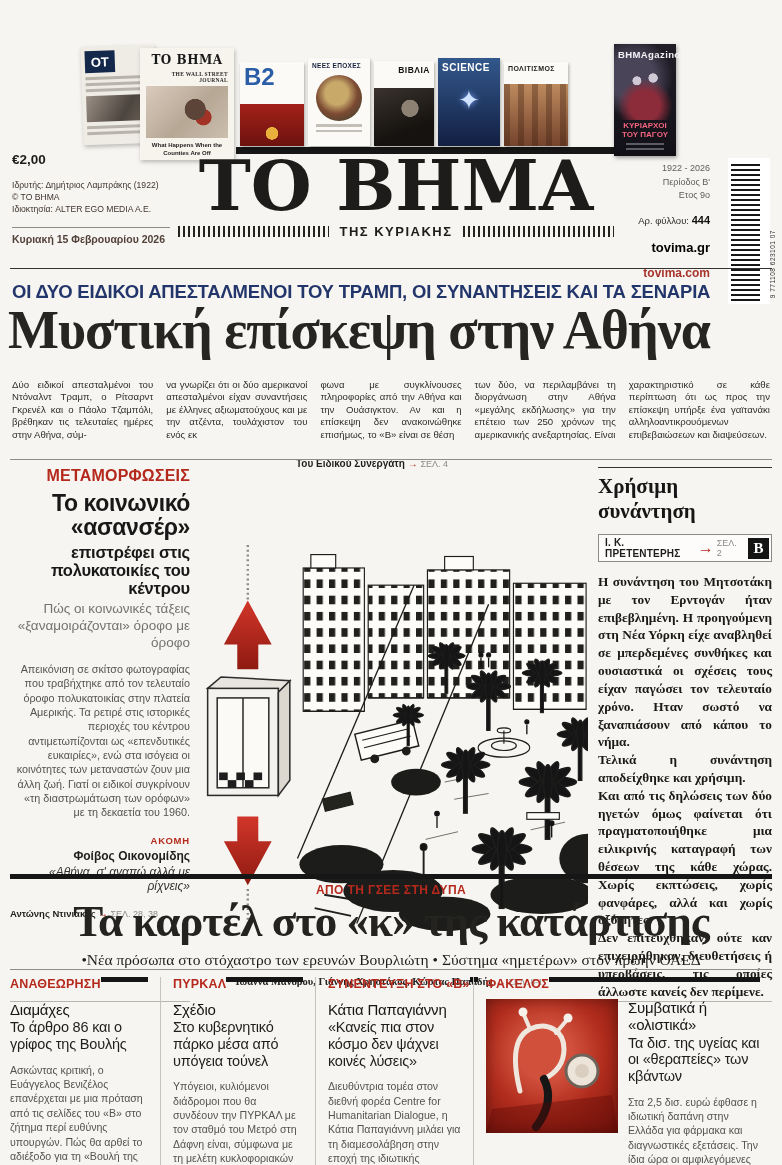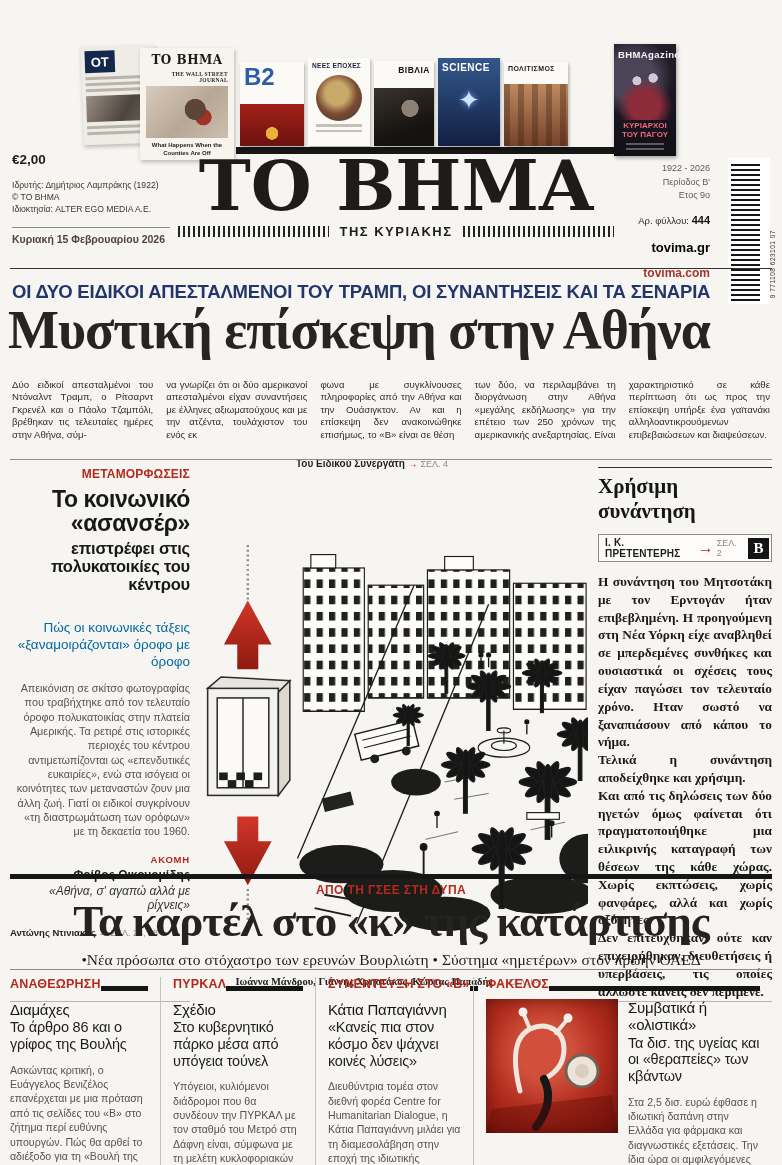--- a/index.html
+++ b/index.html
@@ -94,24 +94,24 @@
              color:#2e2d2b;text-align:justify;}
   .lead-byline{position:absolute;left:296px;top:458px;width:200px;text-align:left;
                font-weight:bold;font-size:10px;color:#1f1f1f;}
   .arrow{color:#b5291d;font-weight:bold;}
   .pageref{color:#8a8a8a;font-weight:normal;font-size:9px;}
 
   
   .mid{position:absolute;left:10px;top:467px;width:762px;height:402px;display:grid;
        grid-template-columns:180px 1fr 174px;column-gap:10px;}
   .left-story{text-align:right;border-bottom:1px solid #b9b6b0;padding-bottom:4px;}
-  .ls-kicker{color:#b5291d;font-weight:bold;font-size:12px;letter-spacing:.2px;}
+  .ls-kicker{color:#b5291d;font-weight:bold;font-size:16px;letter-spacing:.2px;}
   .ls-h1{font-weight:bold;font-size:23px;line-height:1.06;color:#181818;margin-top:6px;letter-spacing:-.4px;}
   .ls-h2{font-weight:bold;font-size:16.5px;line-height:1.1;color:#181818;margin-top:3px;letter-spacing:-.2px;}
-  .ls-deck{font-size:13.5px;line-height:1.25;color:#0369a1;margin-top:27px;}
+  .ls-deck{font-size:13.5px;line-height:1.25;color:#737373;margin-top:4px;}
   .ls-body{font-size:10.8px;line-height:1.33;color:#55534f;margin-top:10px;}
   .ls-akomi{color:#b5291d;font-weight:bold;font-size:9.5px;letter-spacing:.8px;margin-top:15px;}
   .ls-author{font-weight:bold;font-size:12px;color:#1d1d1d;margin-top:3px;}
   .ls-work{font-style:italic;font-size:12px;color:#333;line-height:1.2;margin-top:2px;}
   .ls-byline{text-align:left;margin-top:14px;font-weight:bold;font-size:9.5px;color:#1f1f1f;}
 
   .center-art{position:relative;}
   .center-art svg{display:block;width:100%;height:100%;}
 
   .opinion{border-top:1.5px solid #33322f;border-bottom:1px solid #b9b6b0;padding-top:6px;}
@@ -133,21 +133,21 @@
   .b2-headline{font-family:"Liberation Serif","DejaVu Serif",serif;font-weight:bold;font-size:45px;
                letter-spacing:-1px;color:#242320;line-height:1;margin-top:2px;}
   .b2-deck{font-family:"Liberation Serif",serif;font-size:15.5px;color:#1e1e1c;margin-top:7px;}
   .b2-byline{font-family:"Liberation Serif",serif;font-weight:bold;font-size:10.5px;color:#222;margin-top:7px;}
 
   
   .bottom{position:absolute;left:10px;top:977px;width:762px;height:180px;display:grid;
           grid-template-columns:150px 155px 158px 1fr;}
   .bcol{padding-right:12px;}
   .bcol + .bcol{padding-left:12px;border-left:1px solid #c6c3bd;}
-  .sec-head{display:flex;align-items:flex-end;}
+  .sec-head{display:flex;align-items:flex-start;}
   .sec-label{color:#b5291d;font-weight:bold;font-size:12.5px;letter-spacing:.2px;white-space:nowrap;}
   .sec-bar{flex:1;height:5px;background:#151515;min-width:8px;}
   .b-title{font-weight:normal;font-size:15px;color:#161616;line-height:1.15;margin-top:10px;letter-spacing:-.2px;}
   .b-sub{font-size:14.5px;color:#1e1e1e;line-height:1.15;margin-top:1px;letter-spacing:-.2px;}
   .b-body{font-size:10.6px;color:#55534f;line-height:1.36;margin-top:10px;}
   .fak-row{display:flex;gap:10px;margin-top:8px;}
   .fak-photo{width:132px;height:134px;flex:none;position:relative;
       background:radial-gradient(circle at 45% 40%,#d0503c 0 25%,#b02c1d 55%,#7a150d);box-shadow:inset 0 0 14px rgba(0,0,0,.35);}
   .fak-photo svg{position:absolute;inset:0;}
   .fak-text{flex:1;min-width:0;}

